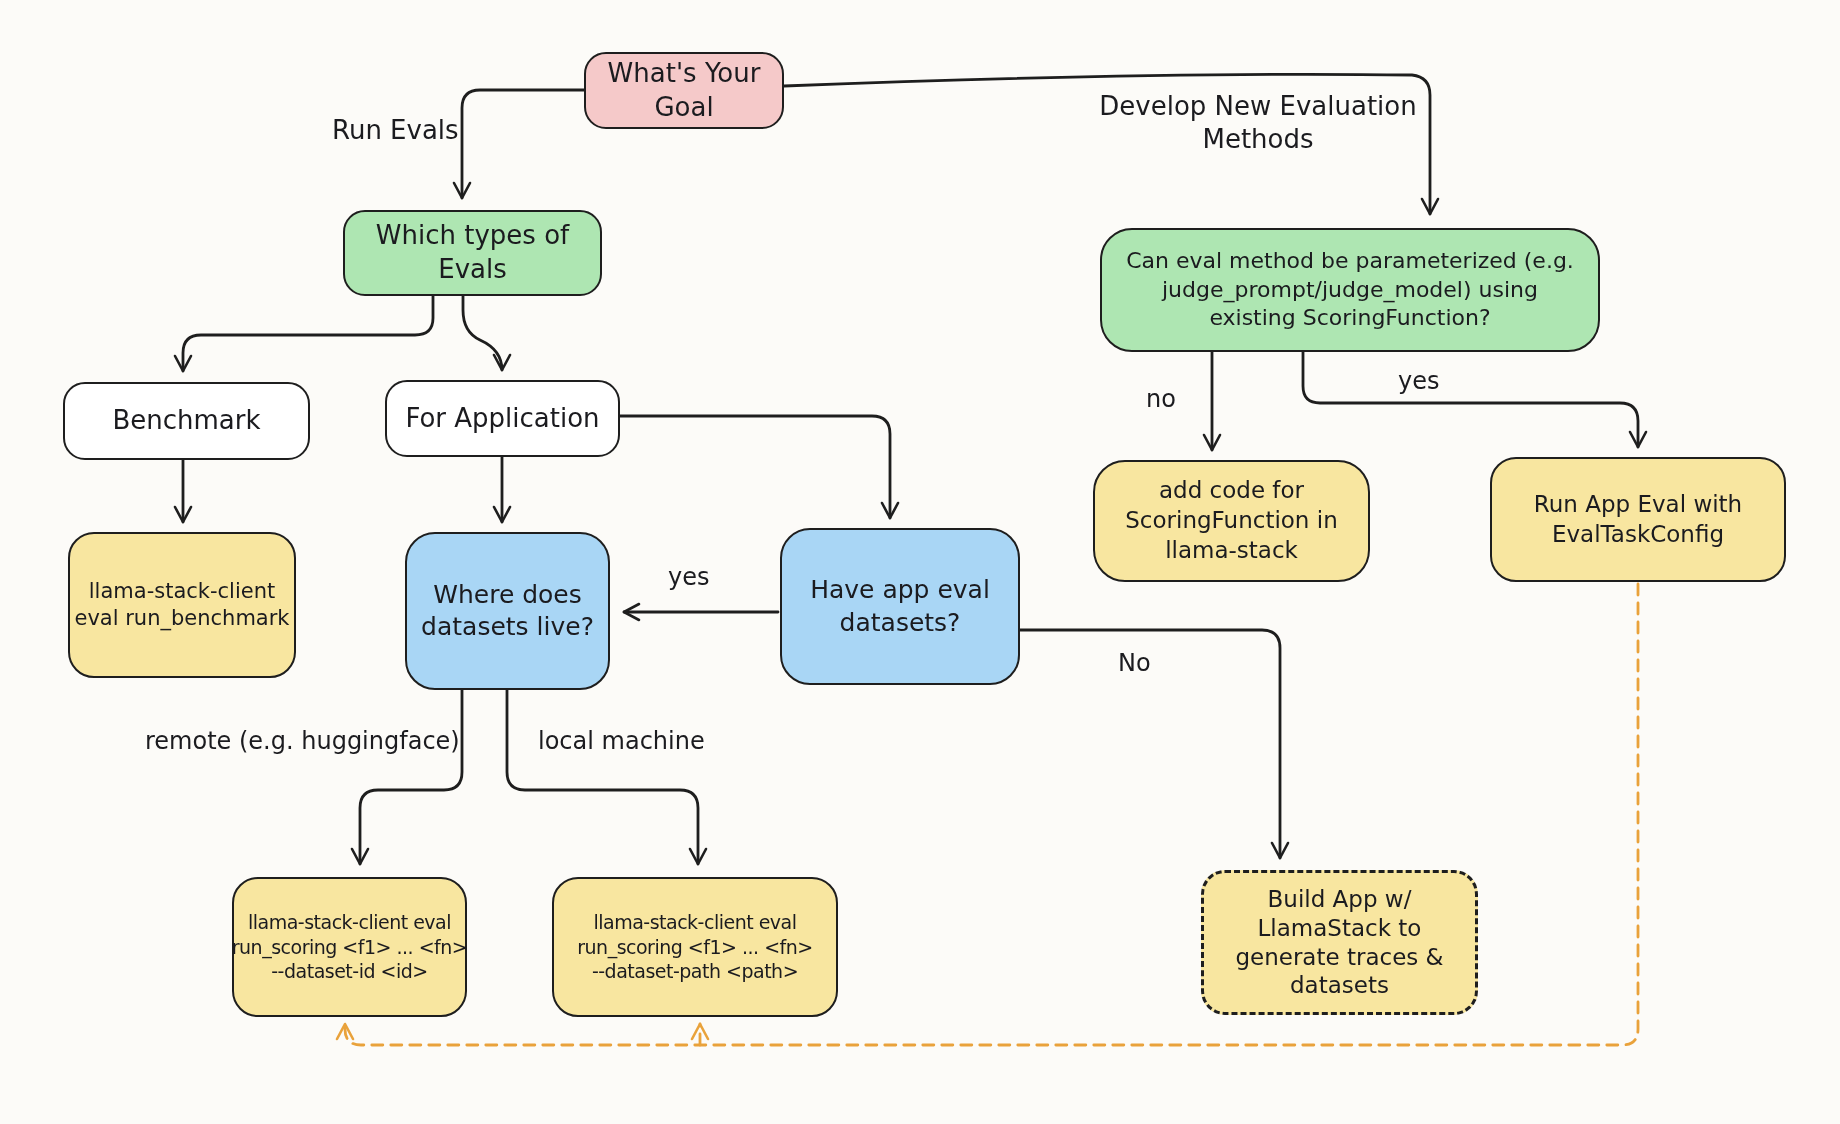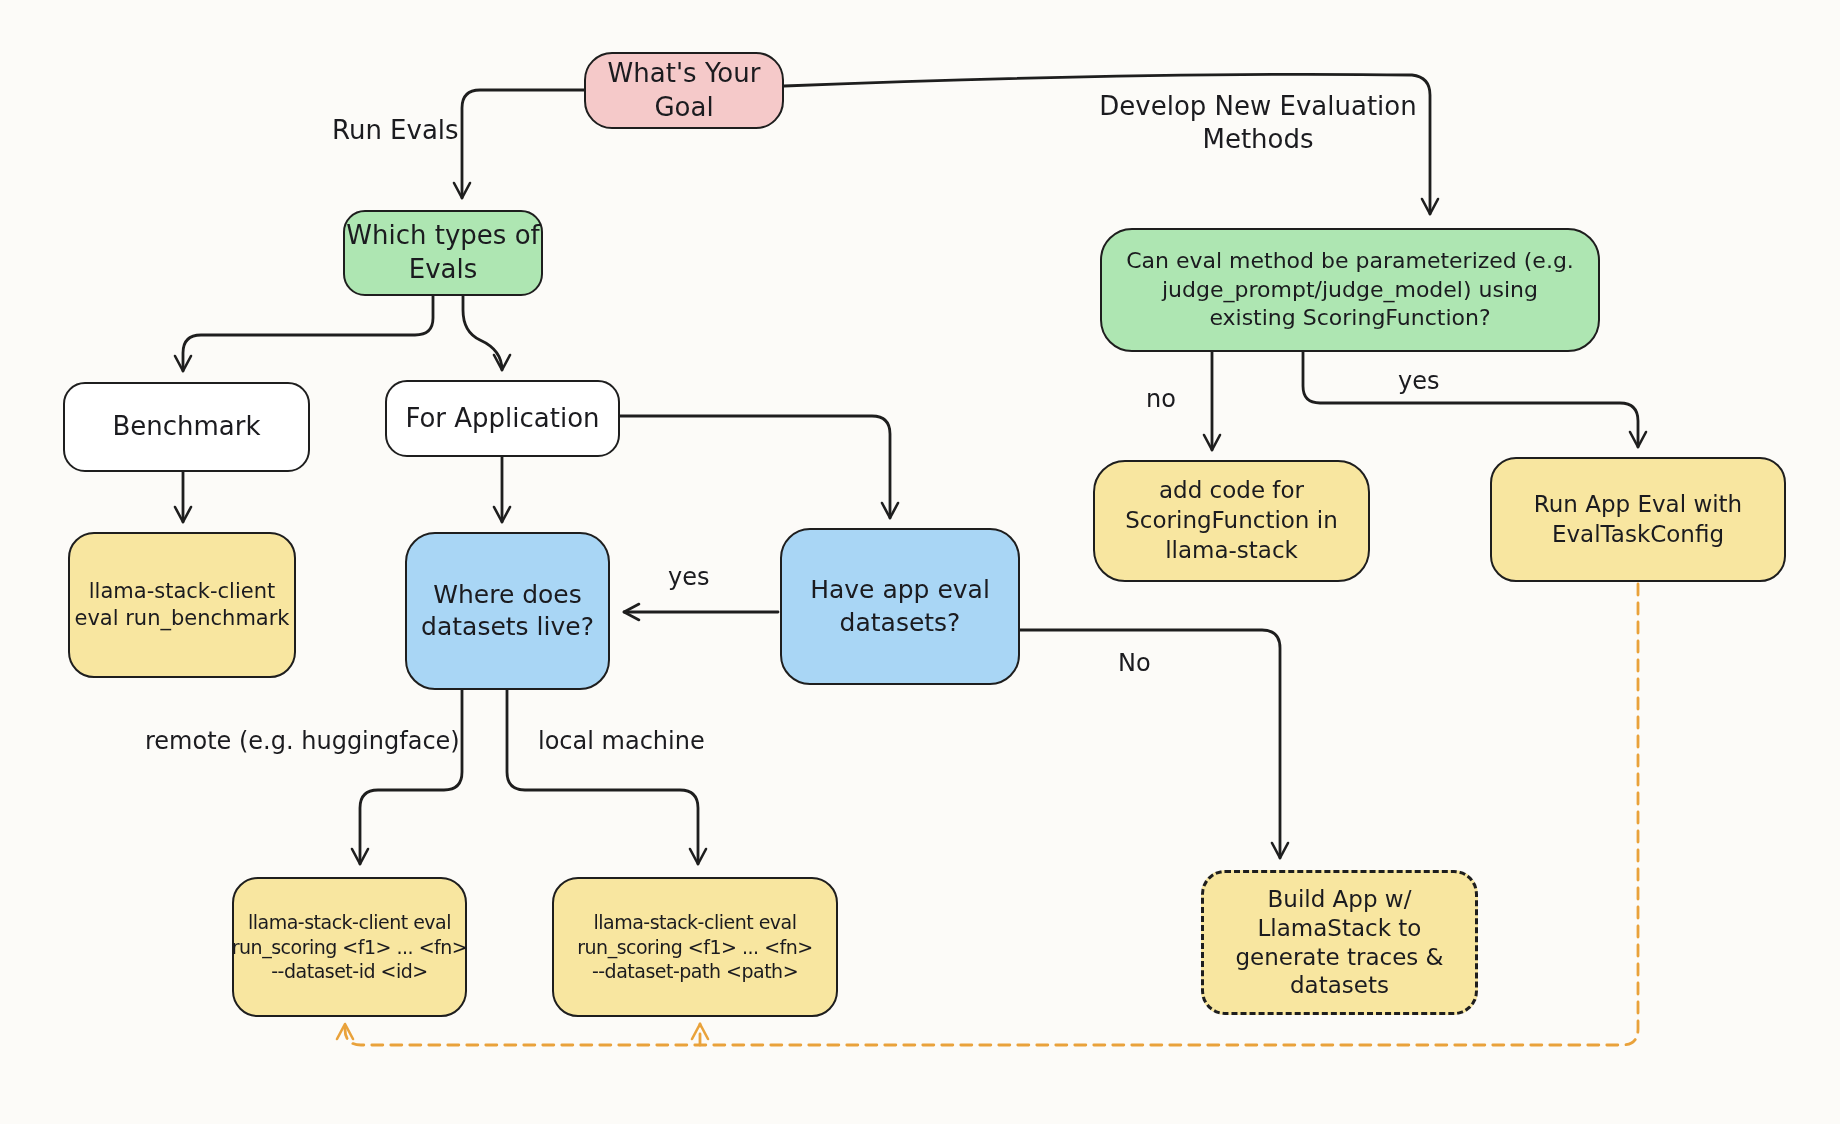--- a/index.html
+++ b/index.html
@@ -50,27 +50,27 @@
       <path d="M 462 690 L 462 772 Q 462 790 444 790 L 378 790 Q 360 790 360 808 L 360 864" marker-end="url(#ah)"></path>
       <path d="M 507 690 L 507 772 Q 507 790 525 790 L 680 790 Q 698 790 698 808 L 698 864" marker-end="url(#ah)"></path>
     </g>
 
     <g fill="none" stroke="#e9a23b" stroke-width="2.8" stroke-linecap="round" stroke-dasharray="11 8">
       <path d="M 1638 584 L 1638 1029 Q 1638 1045 1622 1045 L 361 1045 Q 345 1045 345 1029 L 345 1024" marker-end="url(#ao)"></path>
       <path d="M 700 1045 L 700 1024" marker-end="url(#ao)"></path>
     </g>
   </svg>
 
-  <div class="node fs26" style="left: 584px; top: 52px; width: 200px; height: 77px; background: rgb(245, 201, 201); border-radius: 28px;">What's Your
+  <div class="node fs26" style="left: 584px; top: 52px; width: 200px; height: 77px; background: rgb(245, 201, 201);">What's Your
 Goal</div>
 
-  <div class="node fs26" style="left: 343px; top: 210px; width: 200px; height: 86px; background: rgb(174, 230, 178);">Which types of
+  <div class="node fs26" style="left: 343px; top: 210px; width: 259px; height: 86px; background: rgb(174, 230, 178);">Which types of
 Evals</div>
 
-  <div class="node fs26" style="left: 63px; top: 382px; width: 247px; height: 90px; background: rgb(255, 255, 255);">Benchmark</div>
+  <div class="node fs26" style="left: 63px; top: 382px; width: 247px; height: 78px; background: rgb(255, 255, 255);">Benchmark</div>
 
   <div class="node fs26" style="left: 385px; top: 380px; width: 235px; height: 77px; background: rgb(255, 255, 255);">For Application</div>
 
   <div class="node r30" style="left: 405px; top: 532px; width: 205px; height: 158px; background: rgb(169, 214, 245);">Where does
 datasets live?</div>
 
   <div class="node fs21" style="left: 68px; top: 532px; width: 228px; height: 146px; border-radius: 26px; background: rgb(248, 230, 160);">llama-stack-client
 eval run_benchmark</div>
 
   <div class="node r30" style="left: 780px; top: 528px; width: 240px; height: 157px; background: rgb(169, 214, 245);">Have app eval

